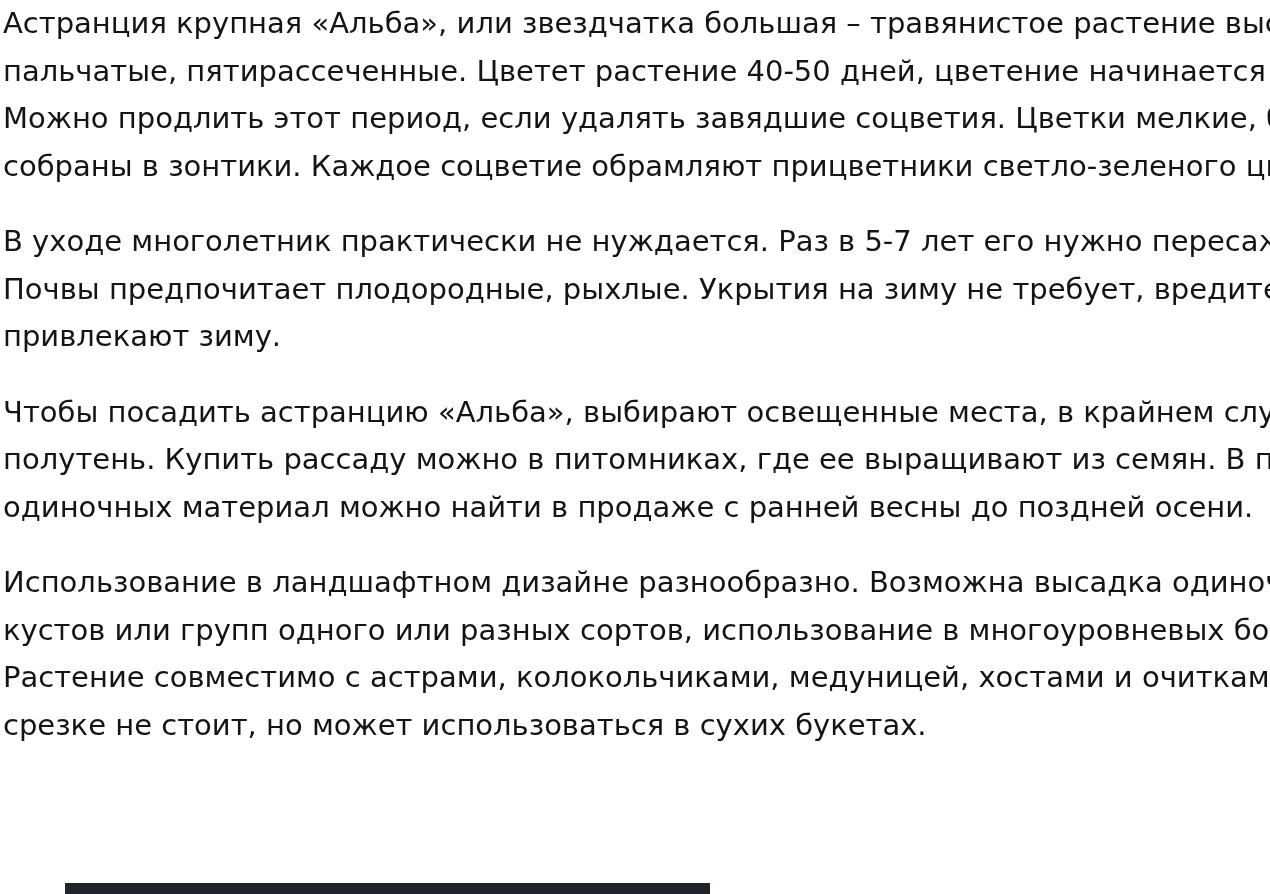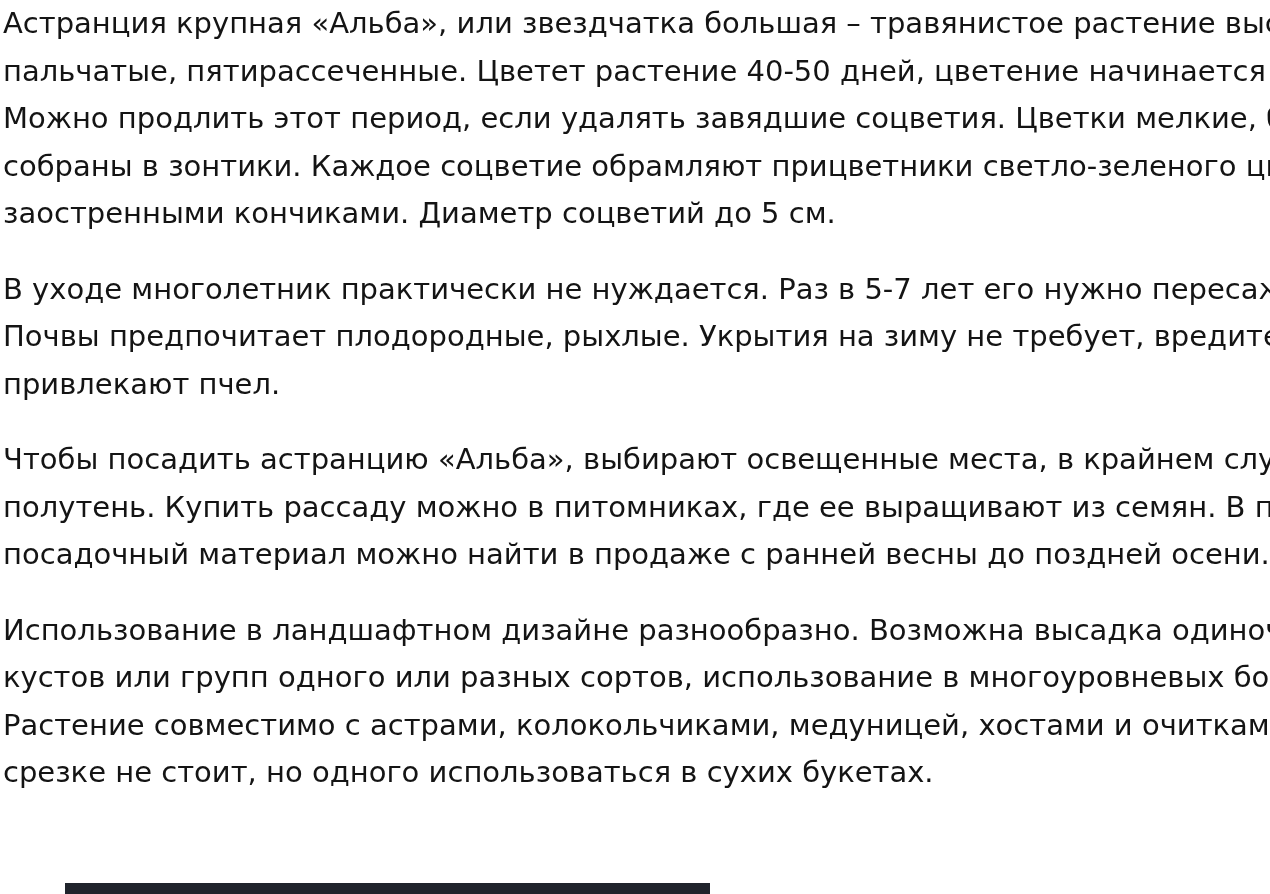--- a/index.html
+++ b/index.html
@@ -40,32 +40,31 @@
 </style>
 </head>
 <body style="background: rgb(255, 255, 255);">
 
 <div class="doc" id="article-text" style="color: rgb(20, 20, 20);">
     <div class="para">
       <div class="line">Астранция крупная «Альба», или звездчатка большая – травянистое растение высотой до</div>
       <div class="line">пальчатые, пятирассеченные. Цветет растение 40-50 дней, цветение начинается в июне.</div>
       <div class="line">Можно продлить этот период, если удалять завядшие соцветия. Цветки мелкие, белые,</div>
       <div class="line">собраны в зонтики. Каждое соцветие обрамляют прицветники светло-зеленого цвета, с</div>
-      <div class="line">заостренными кончиками. Диаметр соцветий до 5 см.</div>
     </div>
     <div class="para">
       <div class="line">В уходе многолетник практически не нуждается. Раз в 5-7 лет его нужно пересаживать.</div>
       <div class="line">Почвы предпочитает плодородные, рыхлые. Укрытия на зиму не требует, вредителями</div>
-      <div class="line">привлекают пчел.</div>
+      <div class="line">привлекают зиму.</div>
     </div>
     <div class="para">
       <div class="line">Чтобы посадить астранцию «Альба», выбирают освещенные места, в крайнем случае</div>
       <div class="line">полутень. Купить рассаду можно в питомниках, где ее выращивают из семян. В продажу</div>
-      <div class="line">посадочный материал можно найти в продаже с ранней весны до поздней осени.</div>
+      <div class="line">одиночных материал можно найти в продаже с ранней весны до поздней осени.</div>
     </div>
     <div class="para">
       <div class="line">Использование в ландшафтном дизайне разнообразно. Возможна высадка одиночных</div>
       <div class="line">кустов или групп одного или разных сортов, использование в многоуровневых бордюрах.</div>
       <div class="line">Растение совместимо с астрами, колокольчиками, медуницей, хостами и очитками. В</div>
-      <div class="line">срезке не стоит, но одного использоваться в сухих букетах.</div>
+      <div class="line">срезке не стоит, но может использоваться в сухих букетах.</div>
     </div>
   </div>
 <div class="bottom-bar" id="bottom-bar" style="background: rgb(32, 36, 44);"></div>
 
 </body></html>

